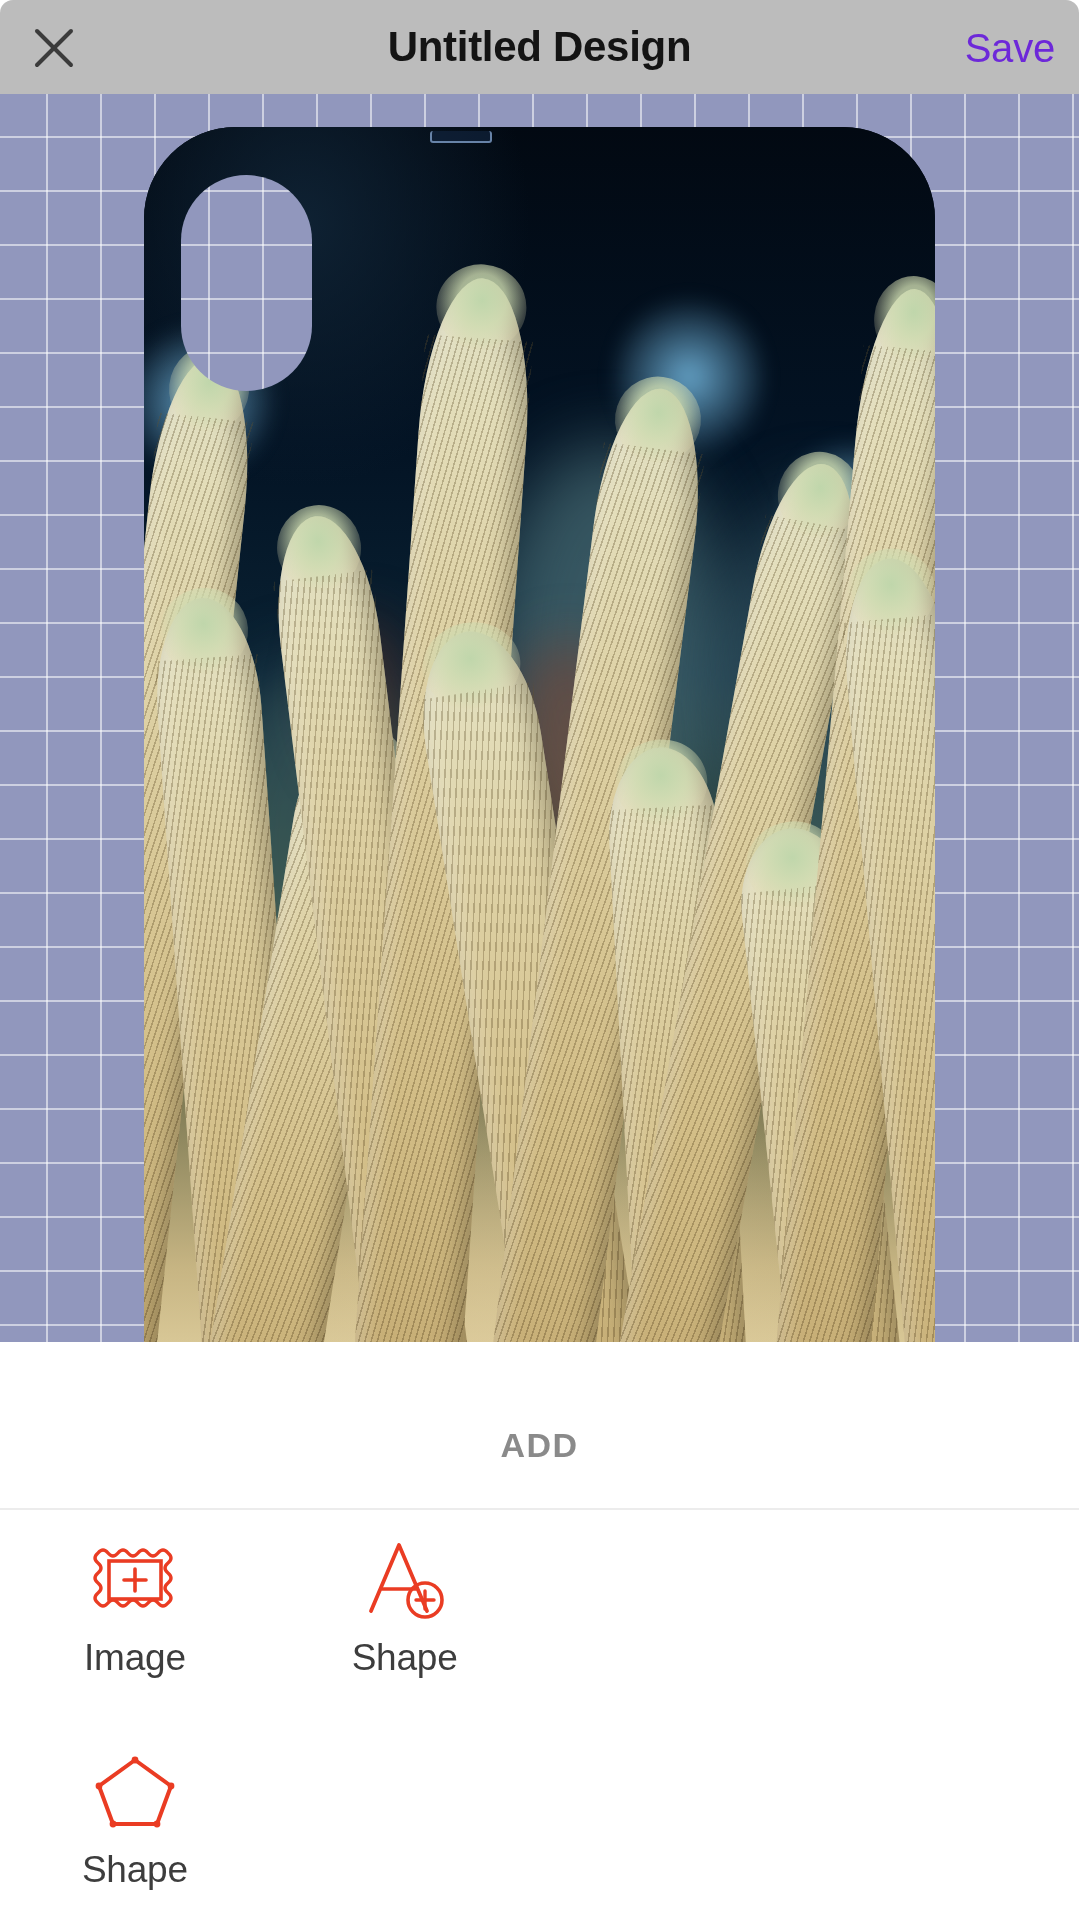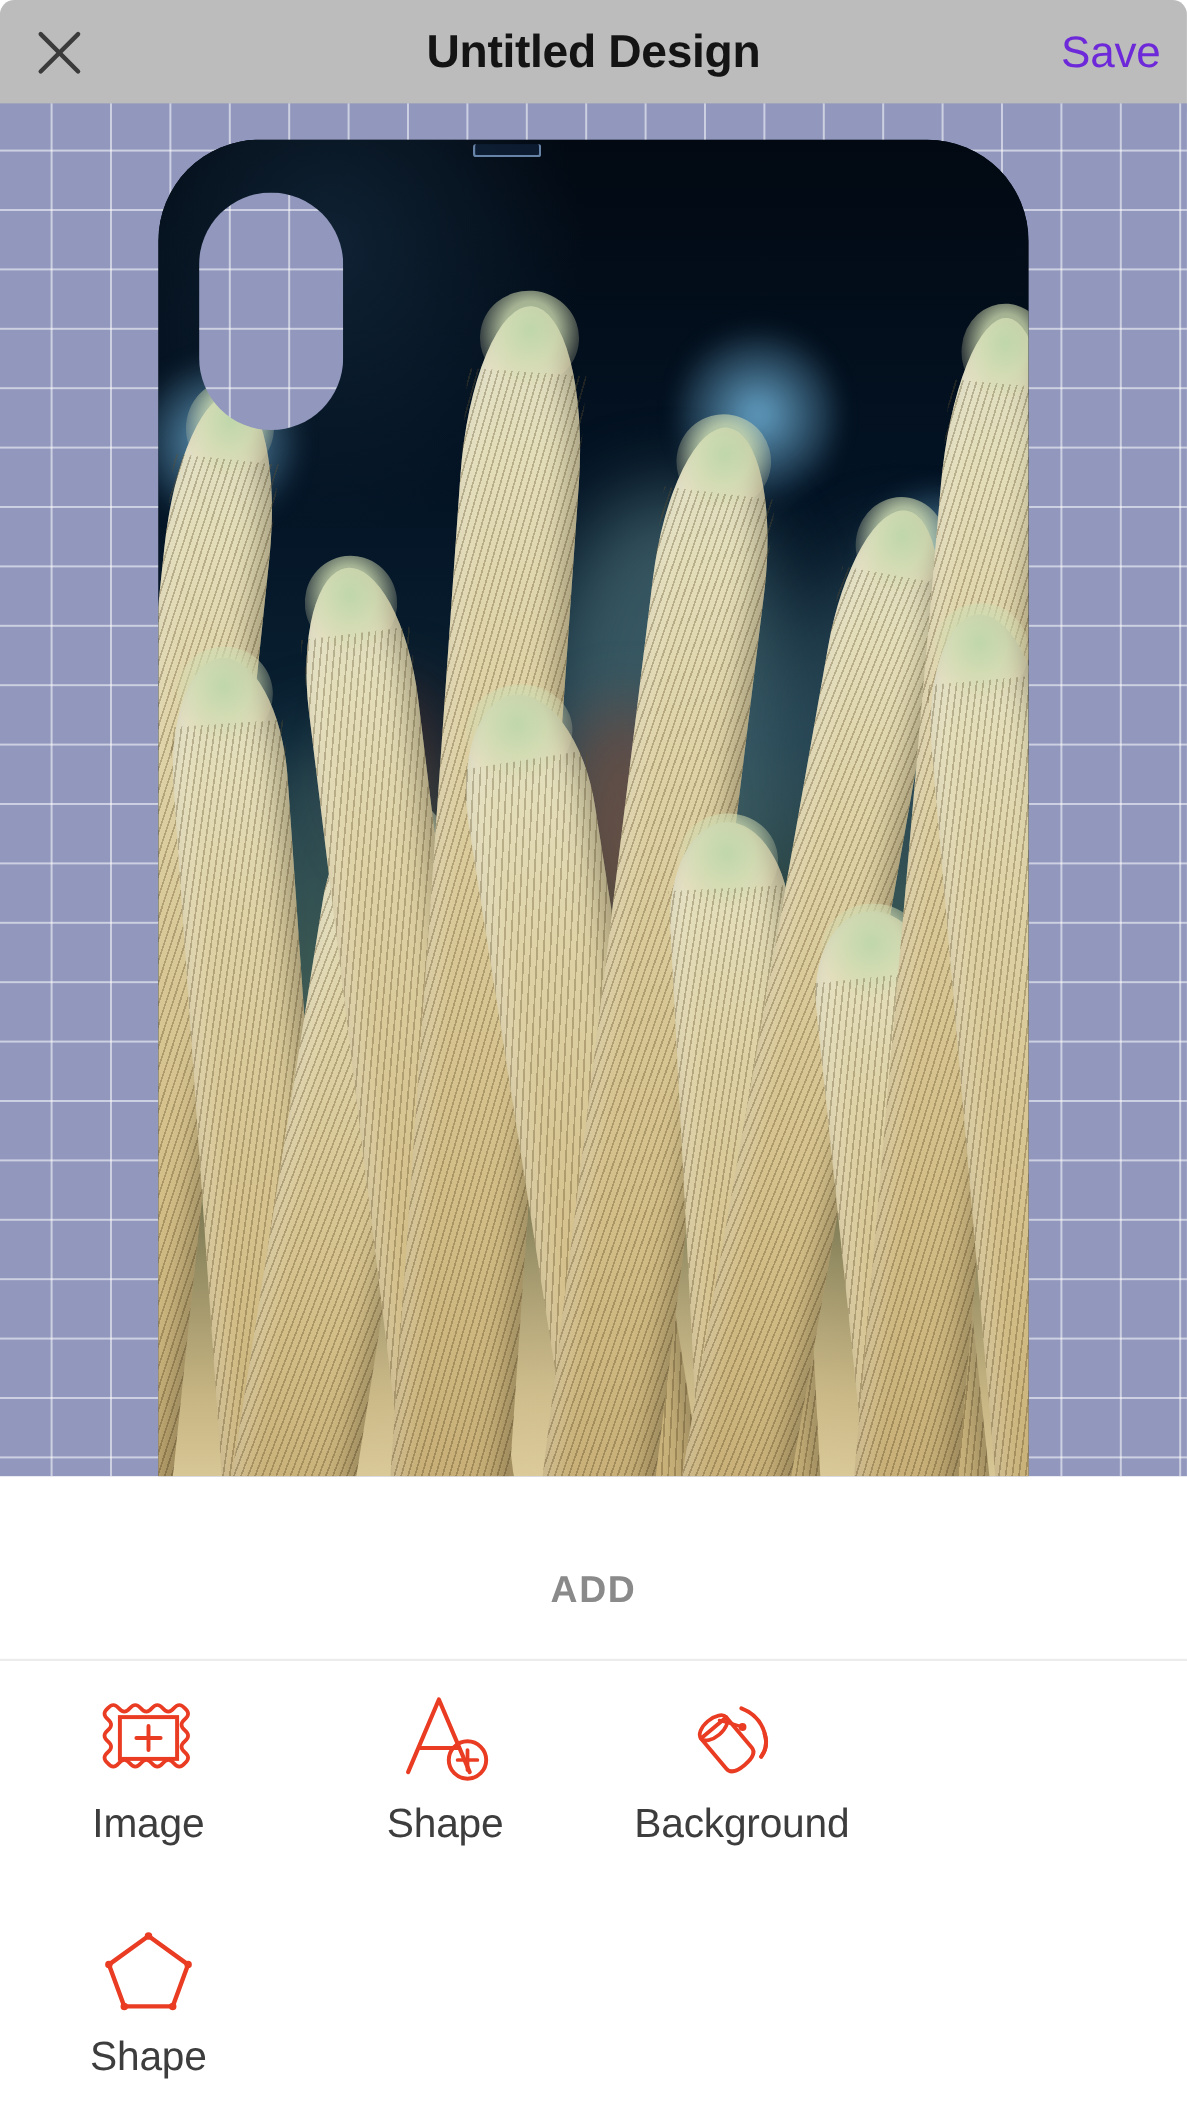--- a/index.html
+++ b/index.html
@@ -339,35 +339,20 @@
               <path d="M8 72 L36 6 L64 72" fill="none" stroke="#ea3c23" stroke-width="3.8" stroke-linecap="round" stroke-linejoin="round"></path>
               <line x1="19" y1="50" x2="53" y2="50" stroke="#ea3c23" stroke-width="3.6" stroke-linecap="round"></line>
               <circle cx="62" cy="61" r="17" fill="none" stroke="#ea3c23" stroke-width="3.6"></circle>
               <line x1="62" y1="52" x2="62" y2="70" stroke="#ea3c23" stroke-width="3.4" stroke-linecap="round"></line>
               <line x1="53" y1="61" x2="71" y2="61" stroke="#ea3c23" stroke-width="3.4" stroke-linecap="round"></line>
             </svg>
           </div>
           <div class="tool-label">Shape</div>
         </div>
 
-        <div class="tool">
-          <div class="tool-icon">
-            <svg width="92" height="82" viewBox="0 0 92 82" aria-hidden="true">
-              <g transform="rotate(-40 42 40)">
-                <path d="M16 20 L46 20 L46 56 q0 8 -15 8 q-15 0 -15 -8 Z" fill="none" stroke="#ea3c23" stroke-width="3.6" stroke-linejoin="round"></path>
-                <ellipse cx="31" cy="20" rx="15" ry="8" fill="none" stroke="#ea3c23" stroke-width="3.4"></ellipse>
-              </g>
-              <path d="M46 14 q16 6 21 22 q4 12 -3 22" fill="none" stroke="#ea3c23" stroke-width="3.6" stroke-linecap="round"></path>
-              <path d="M64 58 q7 -9 3 -21" fill="none" stroke="#ea3c23" stroke-width="3.6" stroke-linecap="round"></path>
-              <circle cx="47" cy="31" r="3.6" fill="#ea3c23"></circle>
-              <path d="M26 25 q12 3 21 6" fill="none" stroke="#ea3c23" stroke-width="3" stroke-linecap="round"></path>
-            </svg>
-          </div>
-          <div class="tool-label">Background</div>
-        </div>
 
       </div>
 
       <div class="tool-row single">
 
         <div class="tool">
           <div class="tool-icon">
             <svg width="84" height="80" viewBox="0 0 84 80" aria-hidden="true">
               <polygon points="42,8 78,34 64,72 20,72 6,34" fill="none" stroke="#ea3c23" stroke-width="4" stroke-linejoin="round"></polygon>
               <circle cx="42" cy="8" r="3.4" fill="#ea3c23"></circle>

